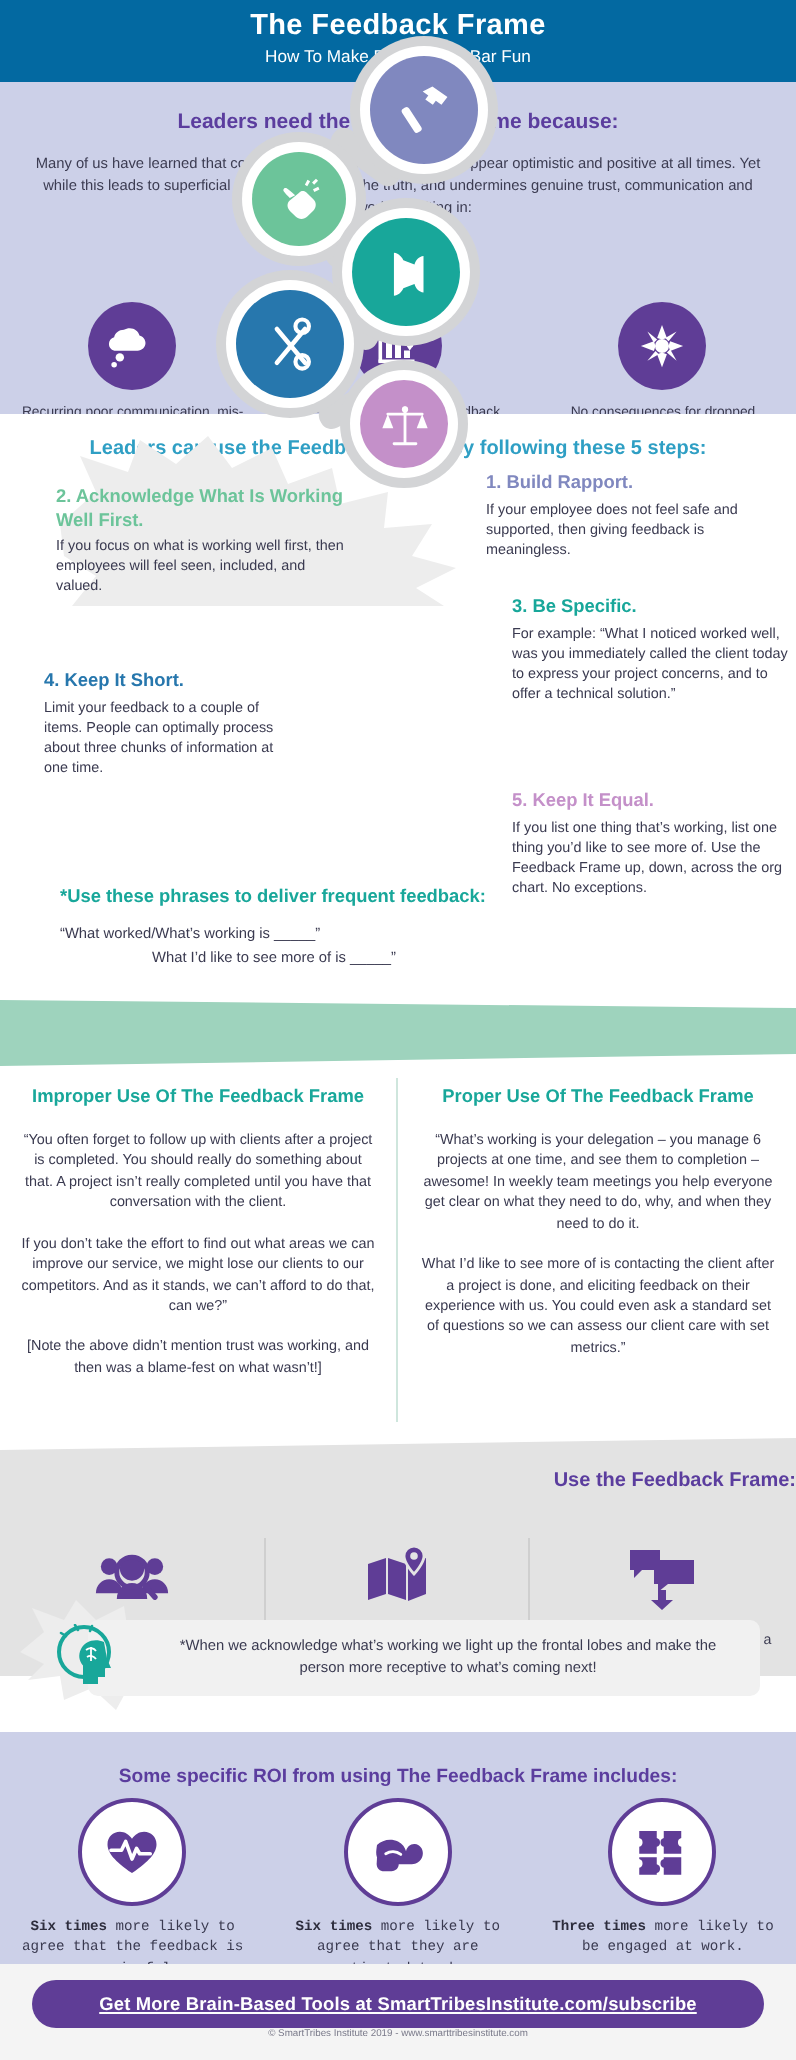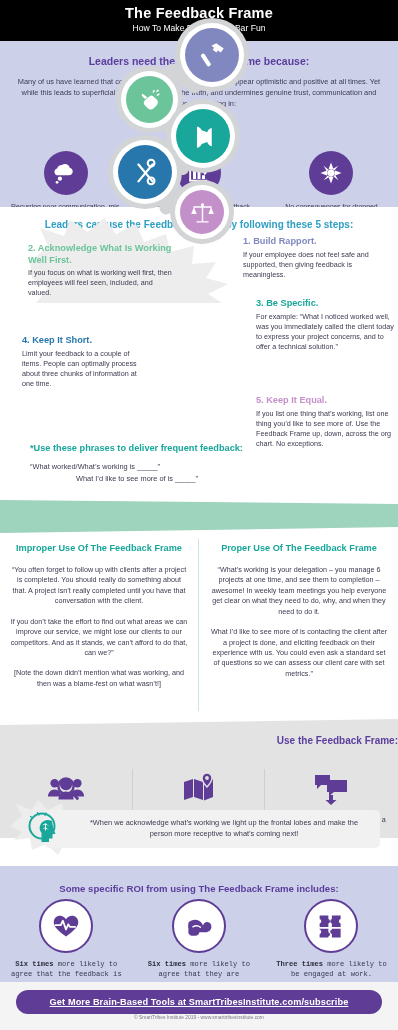--- a/index.html
+++ b/index.html
@@ -7,21 +7,21 @@
     width:398px; height:1030px; overflow:hidden;
     font-family:"Liberation Sans", sans-serif;
     background:#ffffff;
     -webkit-font-smoothing:antialiased;
   }
   .page{position:relative;width:398px;height:1030px;overflow:hidden;}
 
   
   .header{
     position:absolute;left:0;top:0;width:398px;height:41px;
-    background:#000000;color:#ffffff;text-align:center;
+    background:#0369a1;color:#ffffff;text-align:center;
   }
   .header .title{font-size:14.5px;font-weight:bold;letter-spacing:.2px;margin-top:5px;}
   .header .subtitle{font-size:8.6px;margin-top:2px;font-weight:normal;}
 
   
   .intro{
     position:absolute;left:0;top:41px;width:398px;height:166px;
     background:#ccd0e8;
   }
   .intro h2{
@@ -328,21 +328,21 @@
   <div class="greenband"></div>
 
   <div class="compare">
 
     <div class="divider"></div>
 
     <div class="col colL">
       <h3>Improper Use Of The Feedback Frame</h3>
       <p>“You often forget to follow up with clients after a project is completed. You should really do something about that. A project isn’t really completed until you have that conversation with the client.</p>
       <p>If you don’t take the effort to find out what areas we can improve our service, we might lose our clients to our competitors. And as it stands, we can’t afford to do that, can we?”</p>
-      <p>[Note the down didn’t mention what was working, and then was a blame-fest on what wasn’t!]</p>
+      <p>[Note the above didn’t mention trust was working, and then was a blame-fest on what wasn’t!]</p>
     </div>
 
     <div class="col colR">
       <h3>Proper Use Of The Feedback Frame</h3>
       <p>“What’s working is your delegation – you manage 6 projects at one time, and see them to completion – awesome! In weekly team meetings you help everyone get clear on what they need to do, why, and when they need to do it.</p>
       <p>What I’d like to see more of is contacting the client after a project is done, and eliciting feedback on their experience with us. You could even ask a standard set of questions so we can assess our client care with set metrics.”</p>
     </div>
   </div>
 
   <div class="usebar">

